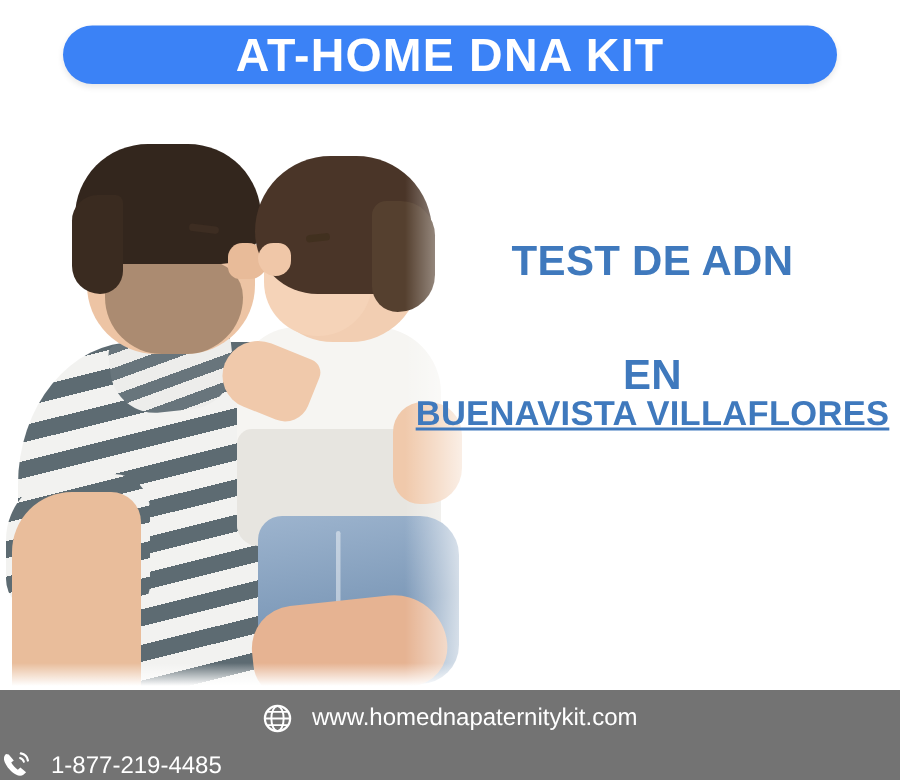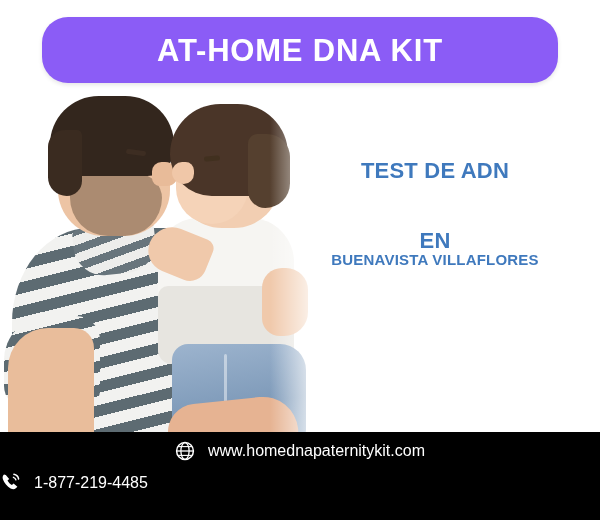--- a/index.html
+++ b/index.html
@@ -21,22 +21,22 @@
     background: #ffffff;
     overflow: hidden;
   }
 
   
   .header-banner {
     position: absolute;
     left: 42px;
     top: 17px;
     width: 516px;
-    height: 66px;
-    background: #8b5cf6;
+    height: 39px;
+    background: #3b82f6;
     border-radius: 26px;
     display: flex;
     align-items: center;
     justify-content: center;
     box-shadow: 0 2px 4px rgba(0,0,0,0.10);
     z-index: 6;
   }
   .header-title {
     color: #ffffff;
     font-size: 31px;
@@ -323,38 +323,38 @@
     position: absolute;
     left: 270px;
     top: 160px;
     width: 330px;
     z-index: 5;
     text-align: center;
   }
   .headline-line {
     color: #3f79bd;
     font-weight: bold;
-    font-size: 22px;
+    font-size: 28px;
     line-height: 1;
     letter-spacing: 0.2px;
     white-space: nowrap;
     font-family: "Liberation Sans", sans-serif;
   }
   .headline-line.l1 { margin-bottom: 48px; }
   .headline-line.l2 { }
-  .headline-line.l3 { font-size: 15px; }
+  .headline-line.l3 { font-size: 23px; text-decoration: underline; }
 
   
   .footer {
     position: absolute;
     left: 0;
     bottom: 0;
     width: 600px;
-    height: 88px;
-    background: #000000;
+    height: 60px;
+    background: #737373;
     z-index: 8;
   }
   .footer-row {
     position: absolute;
     display: flex;
     align-items: center;
     color: #ffffff;
   }
   .footer-row-website {
     left: 0;

